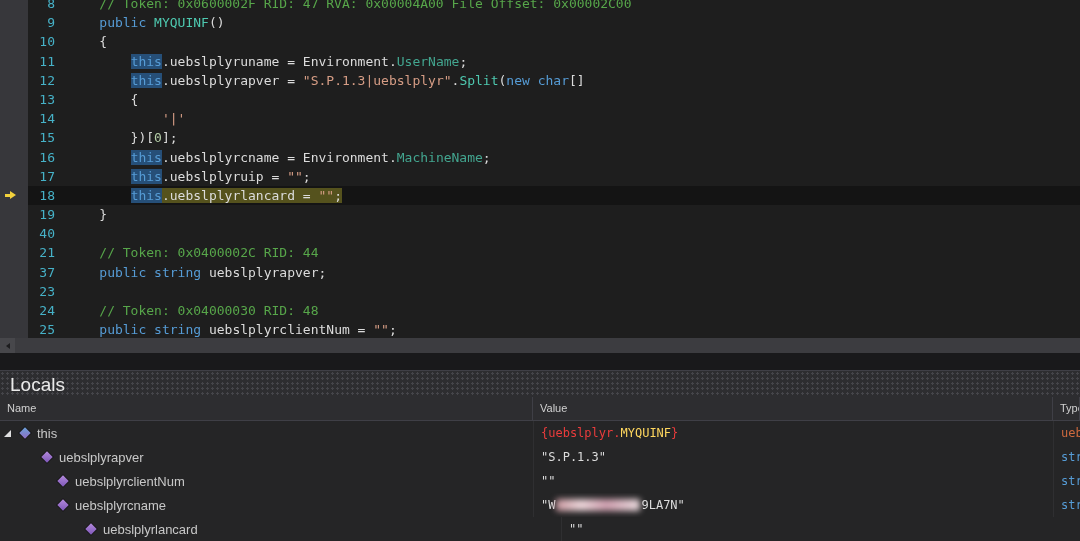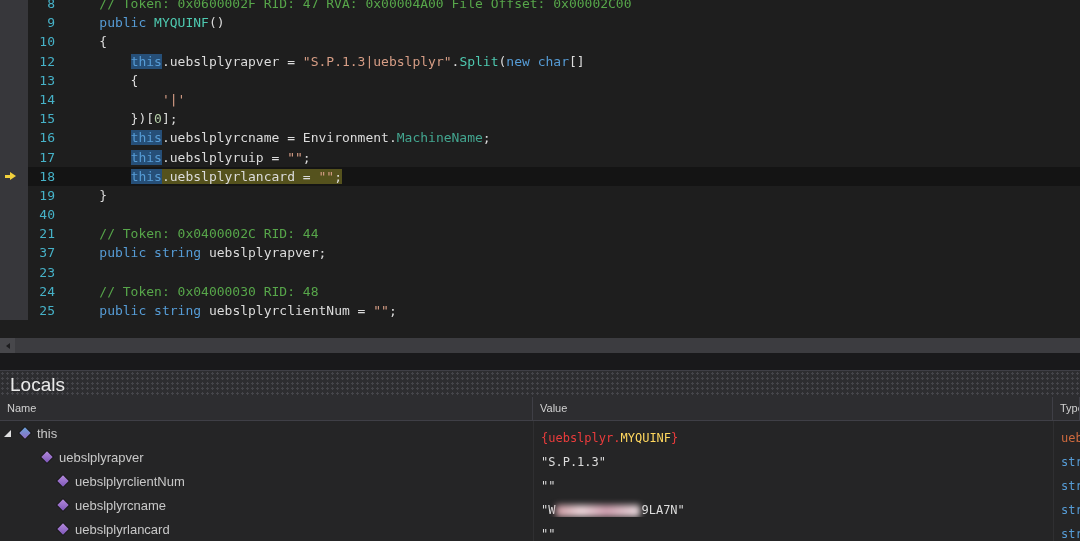--- a/index.html
+++ b/index.html
@@ -43,21 +43,21 @@
     background-image:radial-gradient(#45454a 1px,transparent 1.35px);
     background-size:5px 5px;border-top:1px solid #3f3f46}
   .grid-header{height:24px;display:flex;background:#2d2d30;border-bottom:1px solid #3f3f46;color:#d0d0d0;font-size:11px}
   .gh-cell{line-height:23px;padding-left:7px;border-right:1px solid #3f3f46;overflow:hidden;white-space:nowrap}
   .col-name{width:533px;flex:0 0 533px}
   .col-value{width:520px;flex:0 0 520px}
   .col-type{flex:1 1 auto;overflow:hidden}
   .grid-rows{flex:1;overflow:hidden}
   .locals-row{height:24px;display:flex;align-items:stretch;font-size:13px;color:#c8c8c8}
   .lr-name{display:flex;align-items:center;overflow:hidden;white-space:nowrap}
-  .lr-value,.lr-type{font-family:"DejaVu Sans Mono",monospace;font-size:12px;padding-left:7px;display:flex;align-items:flex-end;overflow:hidden;white-space:pre;border-left:1px solid #2f2f31}
+  .lr-value,.lr-type{font-family:"DejaVu Sans Mono",monospace;font-size:12px;padding-left:7px;display:flex;align-items:center;overflow:hidden;white-space:pre;border-left:1px solid #2f2f31}
   .exp{width:0;height:0;border-bottom:7px solid #e0e0e0;border-left:7px solid transparent;margin-right:7px;flex:0 0 auto}
   .diamond{width:8px;height:8px;transform:rotate(45deg);margin:0 8px 0 3px;flex:0 0 8px;box-shadow:0 0 0 1px rgba(0,0,0,.35)}
   .d-object{background:linear-gradient(135deg,#6aa1d8,#8f6cc5)}
   .d-field{background:linear-gradient(135deg,#b389dc,#7e57b8)}
   .vname{overflow:hidden;text-overflow:clip}
   .v-pl{color:#dcdcdc}
   .v-red{color:#eb3c3c}
   .v-yel{color:#ffd75e}
   .v-typ{color:#cf6a3e}
   .v-kw{color:#569cd6}
@@ -67,20 +67,21 @@
 </head>
 <body>
 
 <div class="screen">
 
   <div class="editor">
     <div class="code-lines">
         <div class="code-line"><span class="glyph"></span><span class="lnum">8</span><span class="ltext"><span class="s-pl">    </span><span class="s-cm">// Token: 0x0600002F RID: 47 RVA: 0x00004A00 File Offset: 0x00002C00</span></span></div>
         <div class="code-line"><span class="glyph"></span><span class="lnum">9</span><span class="ltext"><span class="s-pl">    </span><span class="s-kw">public</span><span class="s-pl"> </span><span class="s-teal">MYQUINF</span><span class="s-pl">()</span></span></div>
         <div class="code-line"><span class="glyph"></span><span class="lnum">10</span><span class="ltext"><span class="s-pl">    {</span></span></div>
+        <div class="code-line"><span class="glyph"></span><span class="lnum">11</span><span class="ltext"><span class="s-pl">        </span><span class="s-kw bg-ref">this</span><span class="s-pl">.uebslplyruname = </span><span class="s-pl">Environment.</span><span class="s-mem">UserName</span><span class="s-pl">;</span></span></div>
         <div class="code-line"><span class="glyph"></span><span class="lnum">12</span><span class="ltext"><span class="s-pl">        </span><span class="s-kw bg-ref">this</span><span class="s-pl">.uebslplyrapver = </span><span class="s-str">"S.P.1.3|uebslplyr"</span><span class="s-pl">.</span><span class="s-teal">Split</span><span class="s-pl">(</span><span class="s-kw">new</span><span class="s-pl"> </span><span class="s-kw">char</span><span class="s-pl">[]</span></span></div>
         <div class="code-line"><span class="glyph"></span><span class="lnum">13</span><span class="ltext"><span class="s-pl">        {</span></span></div>
         <div class="code-line"><span class="glyph"></span><span class="lnum">14</span><span class="ltext"><span class="s-pl">            </span><span class="s-str">'|'</span></span></div>
         <div class="code-line"><span class="glyph"></span><span class="lnum">15</span><span class="ltext"><span class="s-pl">        })[</span><span class="s-num">0</span><span class="s-pl">];</span></span></div>
         <div class="code-line"><span class="glyph"></span><span class="lnum">16</span><span class="ltext"><span class="s-pl">        </span><span class="s-kw bg-ref">this</span><span class="s-pl">.uebslplyrcname = </span><span class="s-pl">Environment.</span><span class="s-mem">MachineName</span><span class="s-pl">;</span></span></div>
         <div class="code-line"><span class="glyph"></span><span class="lnum">17</span><span class="ltext"><span class="s-pl">        </span><span class="s-kw bg-ref">this</span><span class="s-pl">.uebslplyruip = </span><span class="s-str">""</span><span class="s-pl">;</span></span></div>
         <div class="code-line current"><span class="glyph"><span class="arrow"></span></span><span class="lnum">18</span><span class="ltext"><span class="s-pl">        </span><span class="s-kw bg-ref">this</span><span class="s-pl bg-stmt">.uebslplyrlancard = </span><span class="s-str bg-stmt">""</span><span class="s-pl bg-stmt">;</span></span></div>
         <div class="code-line"><span class="glyph"></span><span class="lnum">19</span><span class="ltext"><span class="s-pl">    }</span></span></div>
         <div class="code-line"><span class="glyph"></span><span class="lnum">40</span><span class="ltext"></span></div>
         <div class="code-line"><span class="glyph"></span><span class="lnum">21</span><span class="ltext"><span class="s-pl">    </span><span class="s-cm">// Token: 0x0400002C RID: 44</span></span></div>
@@ -135,21 +136,21 @@
         </div>
         <div class="locals-row">
           <div class="lr-name col-name" style="padding-left: 56px;">
             <span class="diamond d-field"></span>
             <span class="vname">uebslplyrcname</span>
           </div>
           <div class="lr-value col-value"><span class="v-pl">"W</span><span class="redact"></span><span class="v-pl">9LA7N"</span></div>
           <div class="lr-type col-type"><span class="v-kw">string</span></div>
         </div>
         <div class="locals-row">
-          <div class="lr-name col-name" style="padding-left: 56px;">
+          <div class="lr-name col-name" style="padding-left: 56px; margin-left: 28px;">
             <span class="diamond d-field"></span>
             <span class="vname">uebslplyrlancard</span>
           </div>
           <div class="lr-value col-value"><span class="v-pl">""</span></div>
           <div class="lr-type col-type"><span class="v-kw">string</span></div>
         </div>
       </div>
   </div>
 
 </div>

